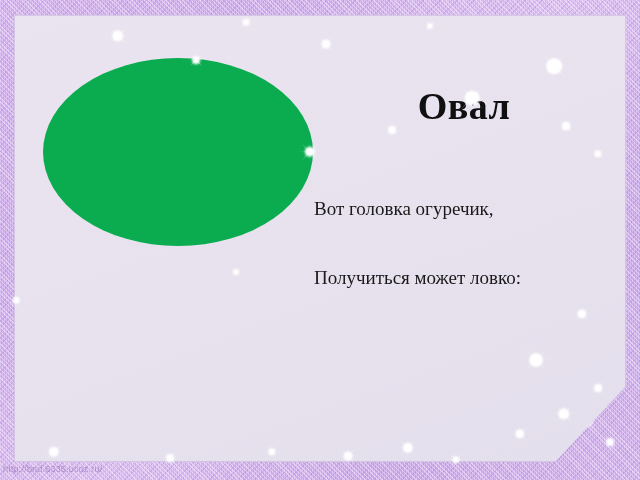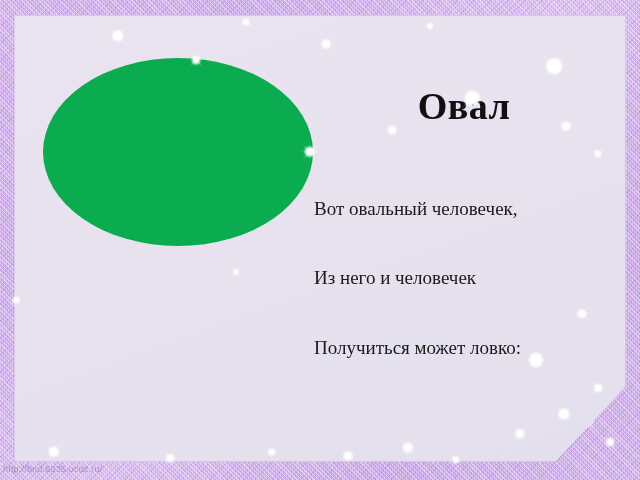--- a/index.html
+++ b/index.html
@@ -131,22 +131,21 @@
 
   <div id="glitter"></div>
 
   <div id="panel">
 
     <div class="oval"></div>
 
     <div class="title">Овал</div>
 
     <div class="poem">
-      <span class="line">Вот овальный человечек,</span>
-      <span class="line">Из него и человечек</span>
+      <span class="line">Вот головка огуречик,</span>
       <span class="line">Получиться может ловко:</span>
       
       
       
       
     </div>
 
   </div>
 
   <div id="sparkle-layer">

